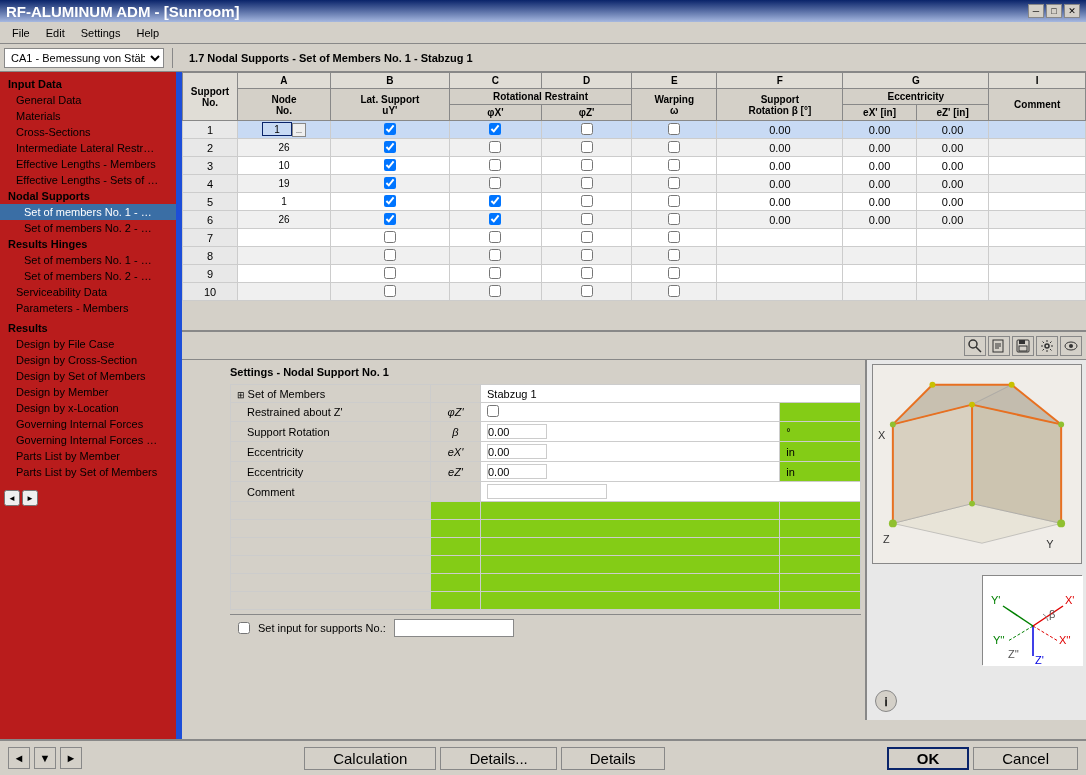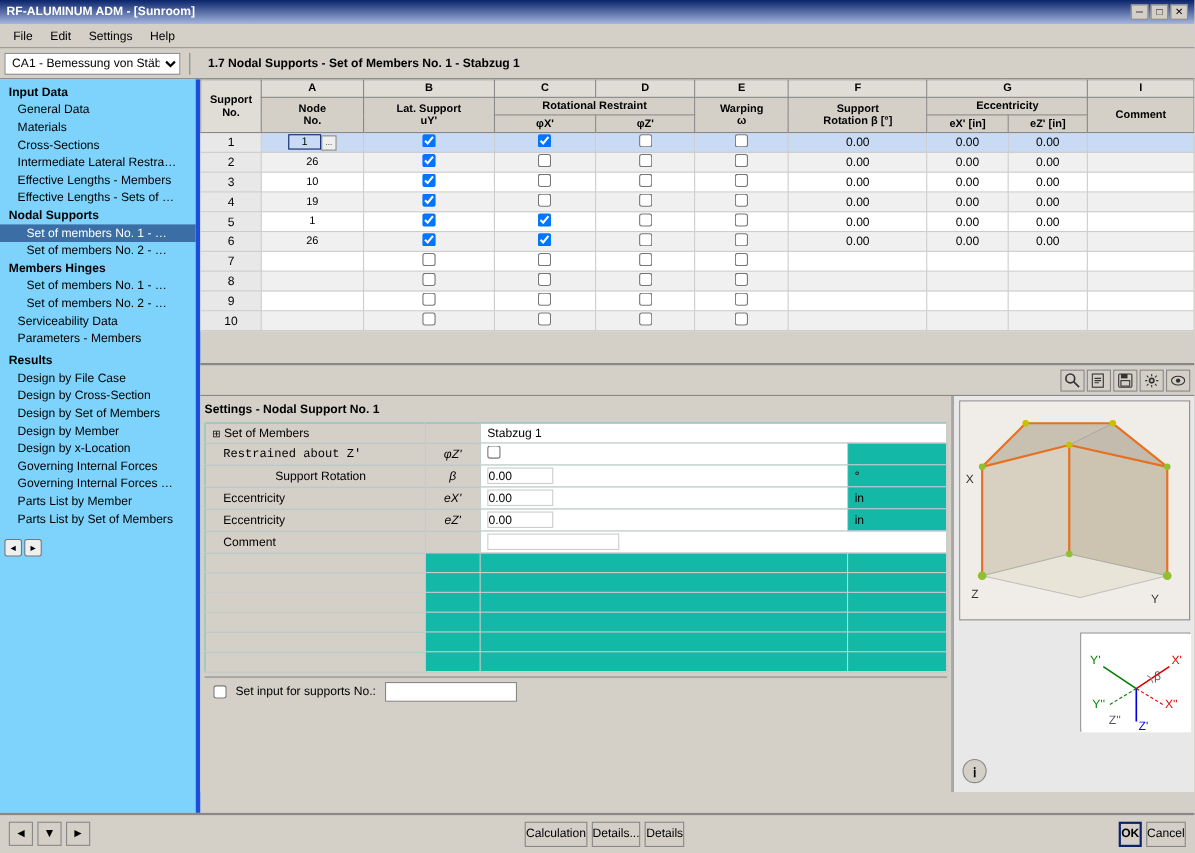--- a/index.html
+++ b/index.html
@@ -8,21 +8,21 @@
     
     .title-bar {
       background: linear-gradient(to bottom, #0a246a, #a6b8e0);
       color: white;
       height: 22px;
       display: flex;
       align-items: center;
       padding: 0 6px;
       justify-content: space-between;
     }
-    .title-bar-title { font-size: 11px; font-weight: bold; }
+    .title-bar-title { font-size: 15px; font-weight: bold; }
     .title-bar-controls { display: flex; gap: 2px; }
     .title-bar-btn {
       background: #d4d0c8;
       border: 1px solid #888;
       width: 16px; height: 14px;
       font-size: 9px;
       cursor: pointer;
       display: flex; align-items: center; justify-content: center;
     }
 
@@ -76,22 +76,22 @@
     
     .content-area {
       display: flex;
       flex: 1;
       overflow: hidden;
     }
 
     
     .sidebar {
       width: 182px;
-      background: #7dd3fc;
-      border-right: 4px solid #1d4ed8;
+      background: #b91c1c;
+      border-right: 6px solid #1d4ed8;
       overflow-y: auto;
       padding: 4px 0;
       flex-shrink: 0;
     }
     .sidebar-section {
       font-weight: bold;
       padding: 2px 8px;
       font-size: 11px;
       color: #000;
     }
@@ -185,31 +185,32 @@
       height: 360px;
       background: #d4d0c8;
     }
 
     
     .settings-panel {
       flex: 1;
       padding: 4px;
       overflow-y: auto;
       border-right: 1px solid #888;
+      margin-left: 44px;
     }
     .settings-title {
       font-weight: bold;
       font-size: 11px;
       padding: 2px 0;
       margin-bottom: 4px;
     }
     .settings-table {
       width: 100%;
       border-collapse: collapse;
-      background: #14b8a6;
+      background: #84cc16;
     }
     .settings-table td {
       border: 1px solid #ccc;
       padding: 2px 6px;
       font-size: 11px;
       height: 18px;
     }
     .settings-table .label-col { background: #d4d0c8; width: 200px; }
     .settings-table .symbol-col { background: #d4d0c8; width: 50px; text-align: center; font-style: italic; }
     .settings-table .value-col { background: white; min-width: 80px; }
@@ -284,25 +285,25 @@
       align-items: center;
       justify-content: space-between;
       padding: 0 8px;
       border-top: 2px solid #888;
     }
     .action-left { display: flex; gap: 4px; align-items: center; }
     .action-center { display: flex; gap: 4px; }
     .action-right { display: flex; gap: 4px; }
     .action-btn {
       height: 23px;
-      padding: 0 0;
+      padding: 0 28px;
       background: #d4d0c8;
       border: 1px solid #888;
       cursor: pointer;
-      font-size: 11px;
+      font-size: 15px;
     }
     .action-btn.primary {
       background: #d4d0c8;
       border: 2px solid #0a246a;
       font-weight: bold;
     }
     .action-icon-btn {
       width: 22px; height: 22px;
       background: #d4d0c8;
       border: 1px solid #888;
@@ -353,21 +354,21 @@
       <div class="sidebar-section">Input Data</div>
       <div class="sidebar-item">General Data</div>
       <div class="sidebar-item">Materials</div>
       <div class="sidebar-item">Cross-Sections</div>
       <div class="sidebar-item">Intermediate Lateral Restraints</div>
       <div class="sidebar-item">Effective Lengths - Members</div>
       <div class="sidebar-item">Effective Lengths - Sets of Me...</div>
       <div class="sidebar-item" style="font-weight:bold; padding-left: 8px;">Nodal Supports</div>
       <div class="sidebar-subitem active">Set of members No. 1 - Sta...</div>
       <div class="sidebar-subitem">Set of members No. 2 - Sta...</div>
-      <div class="sidebar-item" style="font-weight:bold; padding-left: 8px;">Members Hinges</div>
+      <div class="sidebar-item" style="font-weight:bold; padding-left: 8px;">Results Hinges</div>
       <div class="sidebar-subitem">Set of members No. 1 - Sta...</div>
       <div class="sidebar-subitem">Set of members No. 2 - Sta...</div>
       <div class="sidebar-item">Serviceability Data</div>
       <div class="sidebar-item">Parameters - Members</div>
 
       <div class="sidebar-section" style="margin-top:4px;">Results</div>
       <div class="sidebar-item">Design by File Case</div>
       <div class="sidebar-item">Design by Cross-Section</div>
       <div class="sidebar-item">Design by Set of Members</div>
       <div class="sidebar-item">Design by Member</div>
@@ -587,29 +588,29 @@
           <table class="settings-table">
             <tbody>
               <tr>
                 <td class="label-col">
                   <span style="font-size:9px;">⊞</span> <span>Set of Members</span>
                 </td>
                 <td class="symbol-col"></td>
                 <td class="value-col" colspan="2">Stabzug 1</td>
               </tr>
               <tr>
-                <td class="label-col" style="padding-left:16px;font-family:Liberation Mono, monospace;">Restrained about Z'</td>
+                <td class="label-col" style="padding-left:16px;">Restrained about Z'</td>
                 <td class="symbol-col">φZ'</td>
                 <td class="value-col">
                   <input type="checkbox" class="grid-checkbox" style="">
                 </td>
                 <td></td>
               </tr>
               <tr>
-                <td class="label-col" style="padding-left:16px;text-align:center;">Support Rotation</td>
+                <td class="label-col" style="padding-left:16px;">Support Rotation</td>
                 <td class="symbol-col">β</td>
                 <td class="value-col">
                   <input type="text" value="0.00" style="width: 60px; height: 15px; font-size: 11px; border: 1px solid rgb(204, 204, 204);">
                 </td>
                 <td>°</td>
               </tr>
               <tr>
                 <td class="label-col" style="padding-left:16px;">Eccentricity</td>
                 <td class="symbol-col">eX'</td>
                 <td class="value-col">

